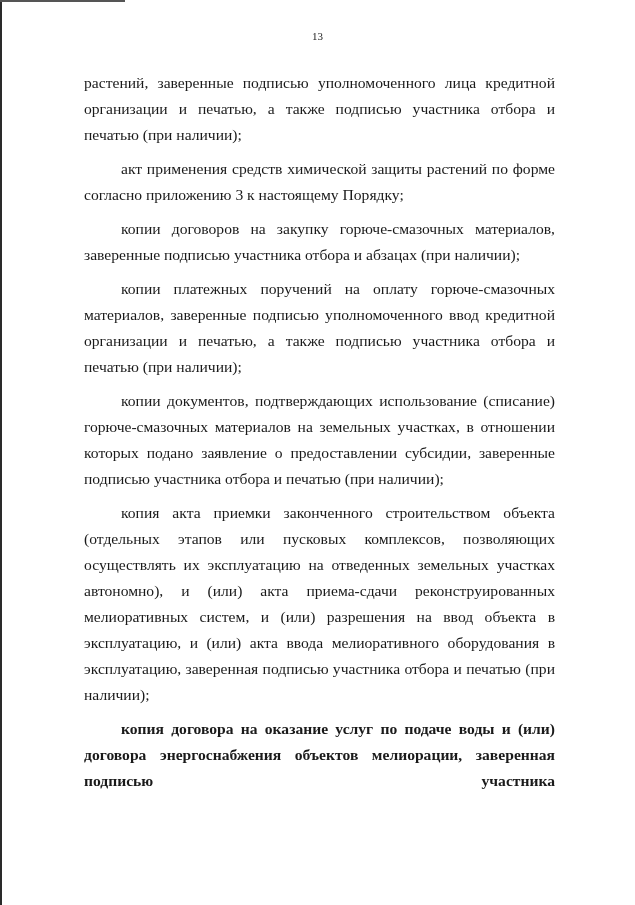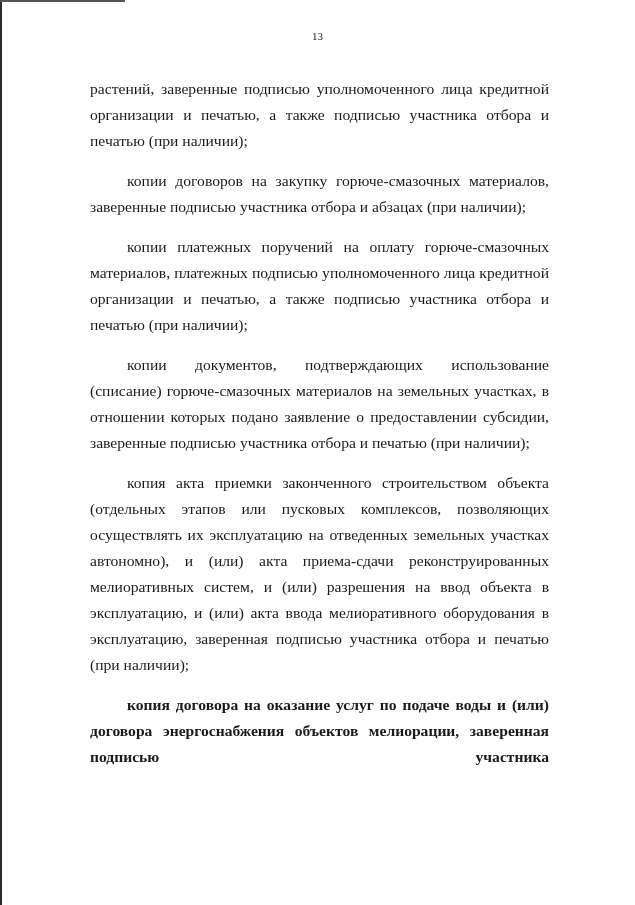--- a/index.html
+++ b/index.html
@@ -48,21 +48,21 @@
       position: absolute;
       left: 76px;
       top: 62px;
       width: 487px;
       font-family: "Liberation Serif", serif;
       font-size: 15.6px;
       line-height: 26px;
       color: #1a1a1a;
     }
     .para {
-      margin: 14px;
+      margin: 8px;
       text-align: justify;
       text-align-last: left;
       text-indent: 0;
     }
     .para.indent {
       text-indent: 37px;
     }
     .para.spread {
       text-align-last: justify;
       font-weight: bold;
@@ -72,19 +72,20 @@
 <body>
 
 <div class="page">
   <div class="edge-left"></div>
   <div class="edge-top"></div>
 
   <div class="page-number">13</div>
 
   <div class="body-text">
     <p class="para">растений, заверенные подписью уполномоченного лица кредитной организации и печатью, а также подписью участника отбора и печатью (при наличии);</p>
+    <p class="para indent">акт применения средств химической защиты растений по форме согласно приложению 3 к настоящему Порядку;</p>
     <p class="para indent">копии договоров на закупку горюче-смазочных материалов, заверенные подписью участника отбора и абзацах (при наличии);</p>
-    <p class="para indent">копии платежных поручений на оплату горюче-смазочных материалов, платежных подписью уполномоченного лица кредитной организации и печатью, а также подписью участника отбора и печатью (при наличии);</p>
+    <p class="para indent">копии платежных поручений на оплату горюче-смазочных материалов, заверенные подписью уполномоченного ввод кредитной организации и печатью, а также подписью участника отбора и печатью (при наличии);</p>
     <p class="para indent">копии документов, подтверждающих использование (списание) горюче-смазочных материалов на земельных участках, в отношении которых подано заявление о предоставлении субсидии, заверенные подписью участника отбора и печатью (при наличии);</p>
     <p class="para indent">копия акта приемки законченного строительством объекта (отдельных этапов или пусковых комплексов, позволяющих осуществлять их эксплуатацию на отведенных земельных участках автономно), и (или) акта приема-сдачи реконструированных мелиоративных систем, и (или) разрешения на ввод объекта в эксплуатацию, и (или) акта ввода мелиоративного оборудования в эксплуатацию, заверенная подписью участника отбора и печатью (при наличии);</p>
     <p class="para indent spread">копия договора на оказание услуг по подаче воды и (или) договора энергоснабжения объектов мелиорации, заверенная подписью участника</p>
   </div>
 </div>
 
 </body></html>

